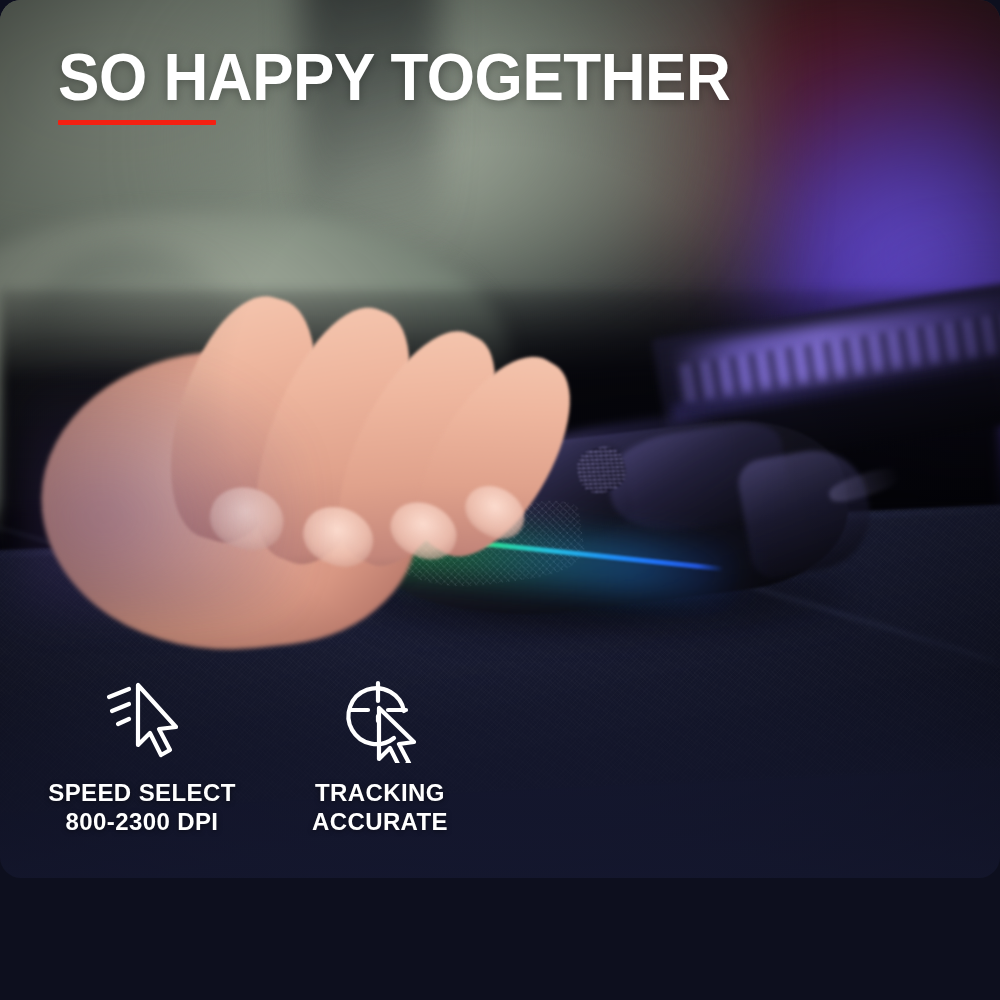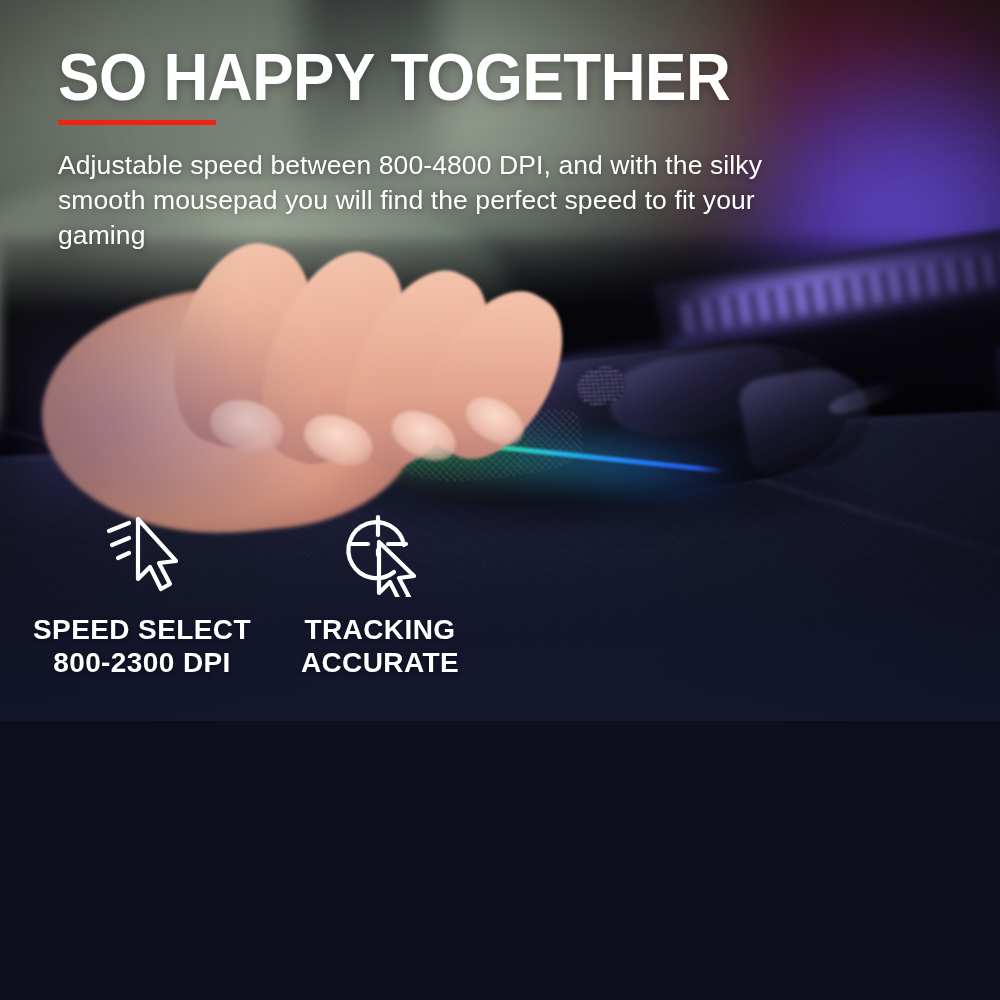--- a/index.html
+++ b/index.html
@@ -3,21 +3,21 @@
 <meta charset="utf-8">
 <style>
   * { margin:0; padding:0; box-sizing:border-box; }
   html,body { width:1000px; height:1000px; }
   body {
     font-family:"Liberation Sans", sans-serif;
     background:#0d0f1e;
     overflow:hidden;
     position:relative;
   }
-  #stage { position:absolute; inset:0; width:1000px; height:721px; overflow:hidden; }
+  #stage { position:absolute; inset:0; width:1000px; height:878px; overflow:hidden;border-radius:21px; }
 
   
   .photo { position:absolute; inset:0; }
 
   
   .bg-base {
     position:absolute; inset:0;
     background:
       linear-gradient(180deg,
         #2b2a28 0%, #2e2d2a 22%, #16161d 34%,
@@ -344,21 +344,21 @@
 
   
   .features {
     position:absolute; left:32px; bottom:42px;
     display:flex; align-items:flex-start; gap:18px;
   }
   .feature { width:220px; display:flex; flex-direction:column; align-items:center; }
   .feature-icon { height:92px; display:flex; align-items:center; justify-content:center; }
   .feature-label {
     margin-top:14px; text-align:center; color:#ffffff;
-    font-size:28px; font-weight:bold; line-height:1.18;
+    font-size:24px; font-weight:bold; line-height:1.18;
     letter-spacing:0.4px;
     text-shadow:0 1px 5px rgba(0,0,0,0.5);
   }
   .feature-label .l2 { display:block; }
 </style>
 </head>
 <body>
 
 <div id="stage">
 
@@ -418,21 +418,20 @@
       <div class="nail n4"></div>
       <div class="hand-purpletint"></div>
     </div>
 
     <div class="vignette"></div>
     <div class="bottom-fade"></div>
   </div>
 
   <div class="headline">SO HAPPY TOGETHER</div>
   <div class="accent-bar"></div>
-  <div class="subcopy">Adjustable speed between 800-4800 DPI, and with the silky smooth mousepad you will find the perfect speed to fit your gaming</div>
 
   <div class="features">
 
     <div class="feature">
       <div class="feature-icon">
         <svg width="92" height="88" viewBox="0 0 92 88" fill="none" stroke="#ffffff" stroke-width="4.2" stroke-linecap="round" stroke-linejoin="round">
           <path d="M42 10 L42 70 L54 58 L65 80 L74 75 L63 54 L80 52 Z"></path>
           <line x1="13" y1="22" x2="33" y2="14"></line>
           <line x1="16" y1="36" x2="33" y2="29"></line>
           <line x1="22" y1="49" x2="33" y2="44"></line>

